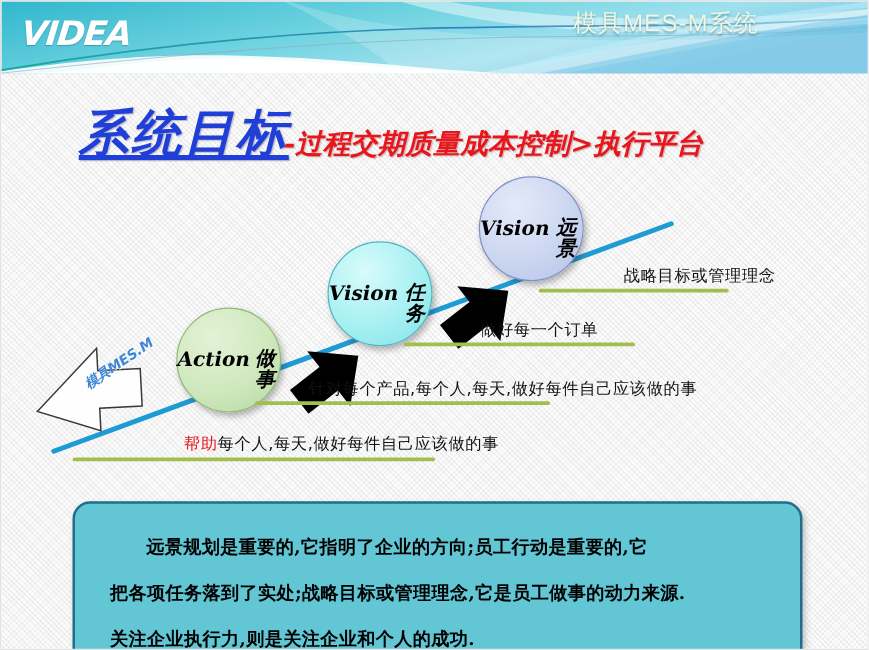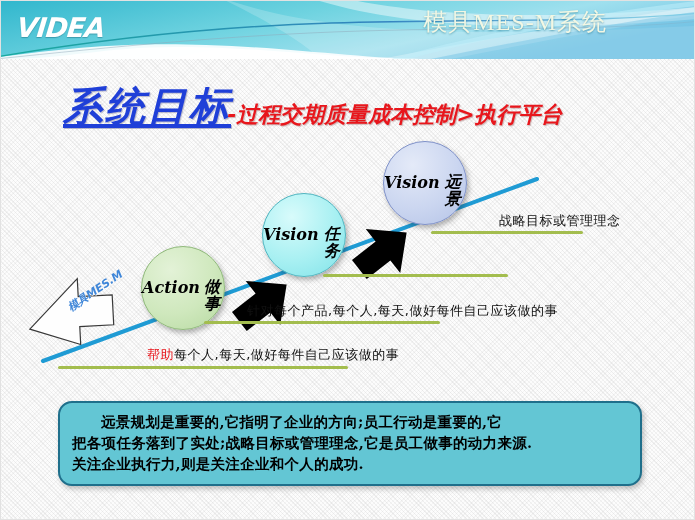--- a/index.html
+++ b/index.html
@@ -48,22 +48,22 @@
     font-style: italic;
     letter-spacing: -1px;
     color: #ffffff;
     text-shadow: 0 1px 1px rgba(0,70,90,.35);
     transform: skewX(-6deg);
     user-select: none;
   }
   #banner-title {
     position: absolute;
     right: 89px; top: 5px;
-    font-family: Liberation Serif, serif;
-    font-size: 24px;
+    font-family: Liberation Sans, sans-serif;
+    font-size: 19px;
     color: #f2f7e4;
     letter-spacing: 1px;
     text-shadow: 0 1px 2px rgba(0,90,110,.45);
     white-space: nowrap;
   }
 
   
   #heading {
     position: absolute;
     left: 62px; top: 78px;
@@ -199,21 +199,21 @@
     border: 2px solid #1f6f8b;
     border-radius: 14px;
     box-shadow: 2px 3px 5px rgba(60,60,60,.3);
     font-family: "DejaVu Serif", "Liberation Serif", serif;
     font-size: 14.5px;
     font-weight: bold;
     color: #000;
     line-height: 1.45;
     letter-spacing: .3px;
   }
-  #conclusion p { margin: 0; }
+  #conclusion p { margin: 16px; }
   #conclusion p:first-child { text-indent: 2em; }
 </style>
 </head>
 <body>
 
 <div id="slide">
 
   <div id="body-texture"></div>
 
   <div id="banner">
@@ -291,20 +291,21 @@
     <div class="node" id="node-vision">
       <span class="en">Vision</span>
       <span class="cn">远景</span>
     </div>
 
     <div id="mes-label">模具MES.M</div>
 
     <div class="ann" id="ann1">战略目标或管理理念</div>
     <div class="rule" id="rule1"></div>
 
+    <div class="ann" id="ann2">做好每一个订单</div>
     <div class="rule" id="rule2"></div>
 
     <div class="ann" id="ann3">针对每个产品,每个人,每天,做好每件自己应该做的事</div>
     <div class="rule" id="rule3"></div>
 
     <div class="ann" id="ann4"><span class="hl">帮助</span><span>每个人,每天,做好每件自己应该做的事</span></div>
     <div class="rule" id="rule4"></div>
   </div>
 
   <div id="conclusion">

